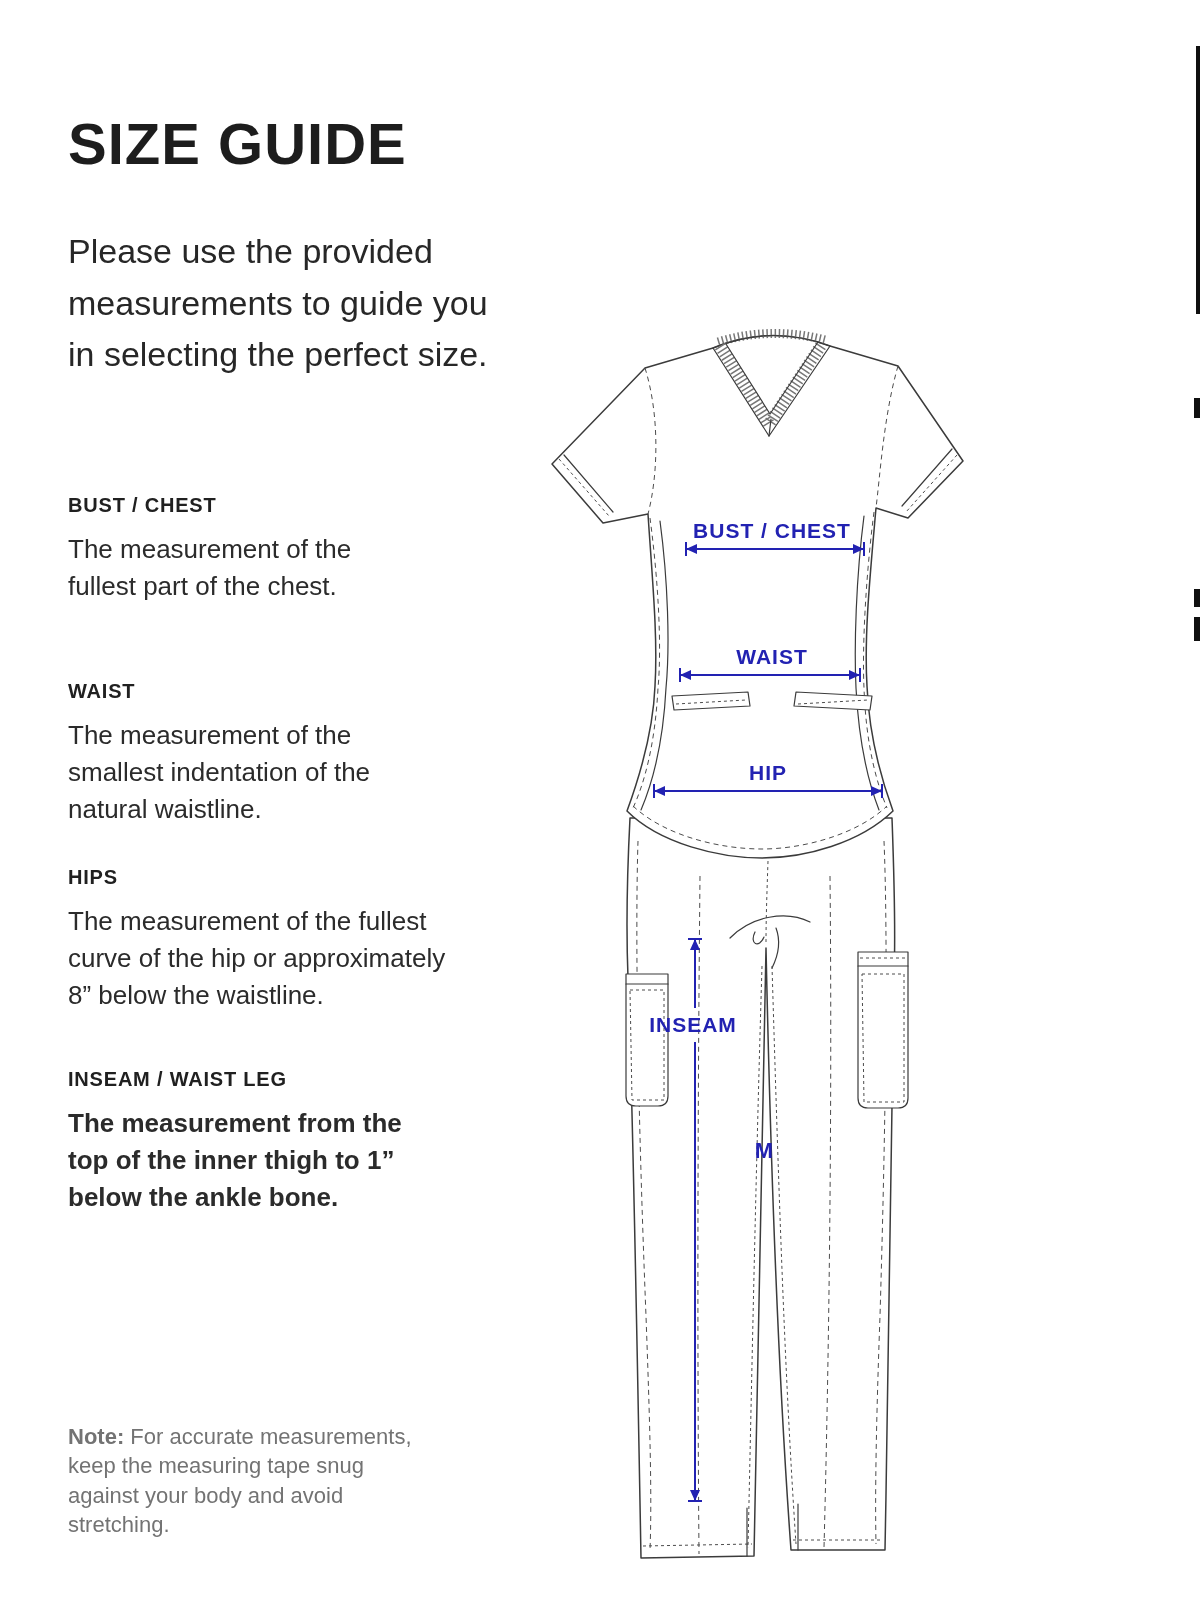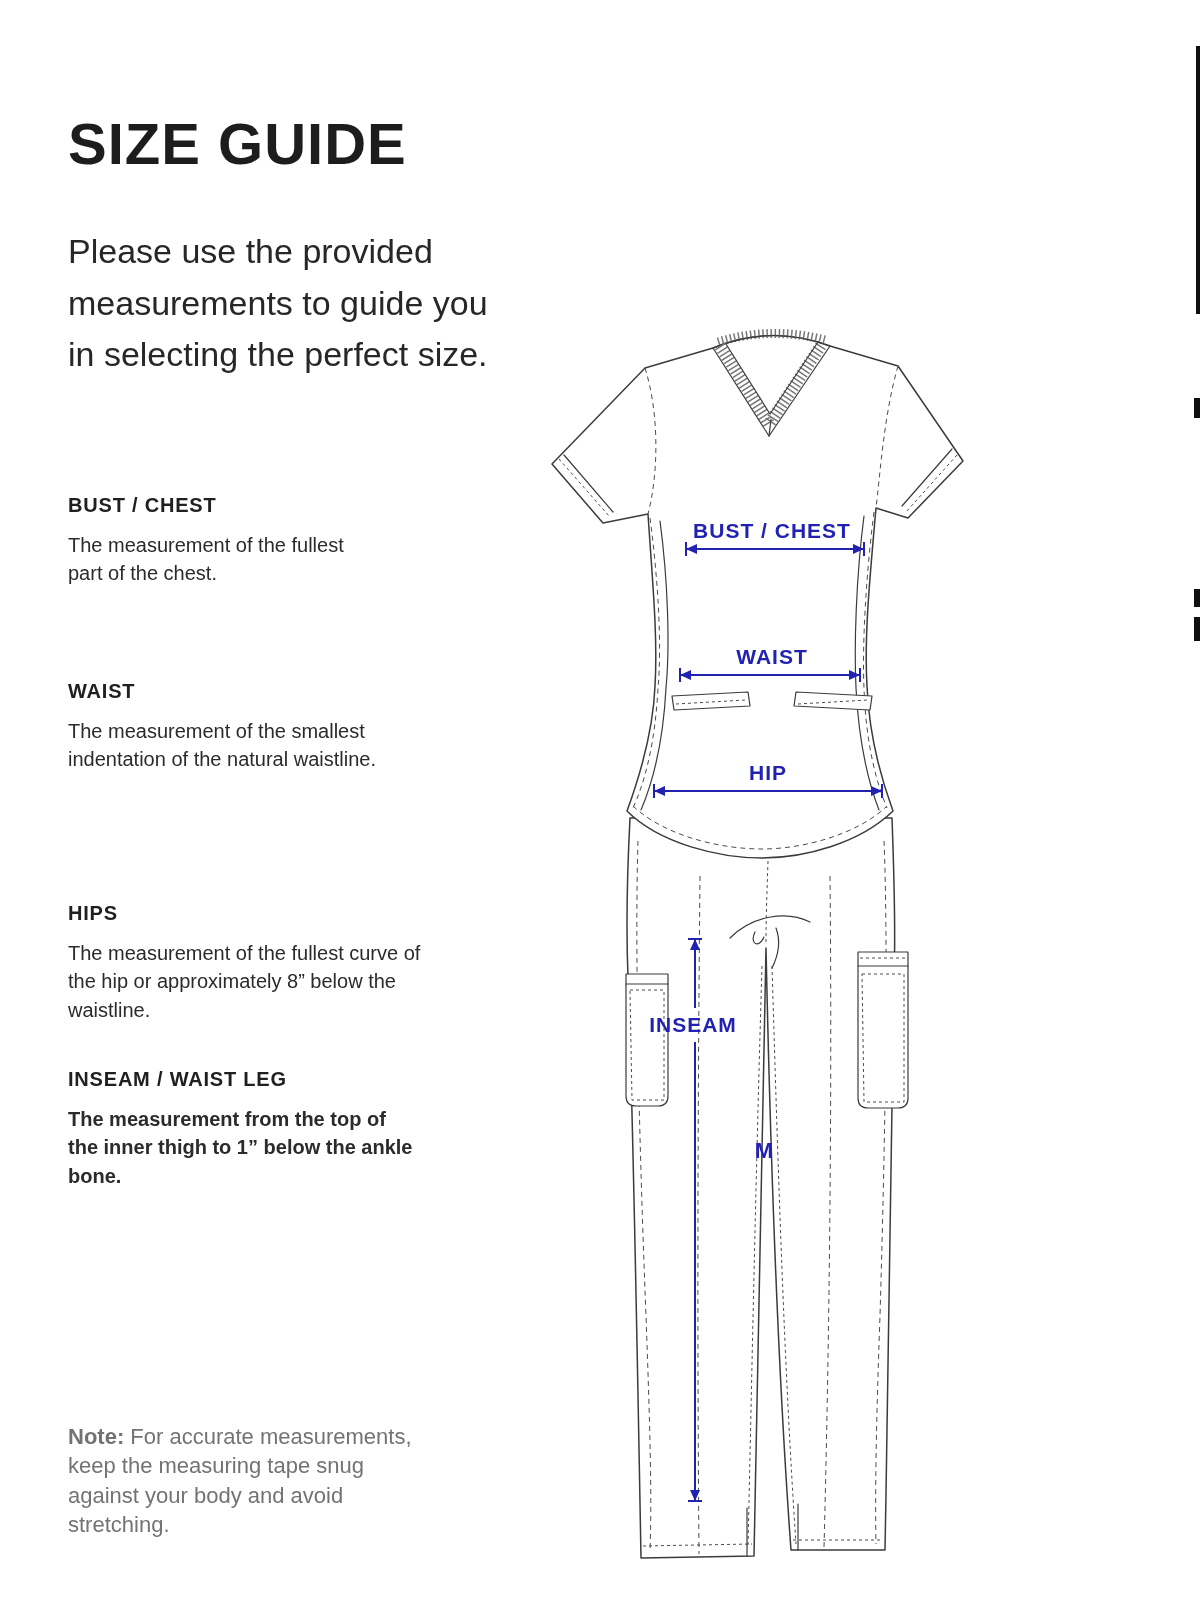--- a/index.html
+++ b/index.html
@@ -10,24 +10,24 @@
   .title{
     position:absolute;left:68px;top:68px;margin:0;
     font-size:58px;font-weight:800;letter-spacing:1px;color:#1d1d1d;line-height:1.05;
   }
   .intro{
     position:absolute;left:68px;top:180px;width:434px;margin:0;
     font-size:34px;line-height:1.52;color:#272727;
   }
   .sec{position:absolute;left:68px;}
   .sec h3{margin:0 0 14px 0;font-size:20px;font-weight:700;letter-spacing:.8px;color:#202020;}
-  .sec p{margin:0;font-size:20px;line-height:1.42;color:#2b2b2b;}
+  .sec p{margin:0;font-size:26px;line-height:1.42;color:#2b2b2b;}
   .sec-bust{top:448px;}   .sec-bust p{width:300px;}
   .sec-waist{top:634px;}  .sec-waist p{width:310px;}
-  .sec-hips{top:856px;}   .sec-hips p{width:380px;}
+  .sec-hips{top:820px;}   .sec-hips p{width:380px;}
   .sec-inseam{top:1022px;}.sec-inseam p{width:345px;font-weight:bold;}
   .note{
     position:absolute;left:68px;top:1376px;width:350px;margin:0;
     font-size:22px;line-height:1.33;color:#737373;
   }
   .note b{font-weight:700;}
   .figure{position:absolute;left:500px;top:270px;width:520px;height:1270px;}
   .figure svg{display:block;width:520px;height:1270px;}
   .outline{fill:#ffffff;stroke:#3b3b3b;stroke-width:1.5;stroke-linejoin:round;stroke-linecap:round;}
   .sline{fill:none;stroke:#3b3b3b;stroke-width:1.2;stroke-linecap:round;}

